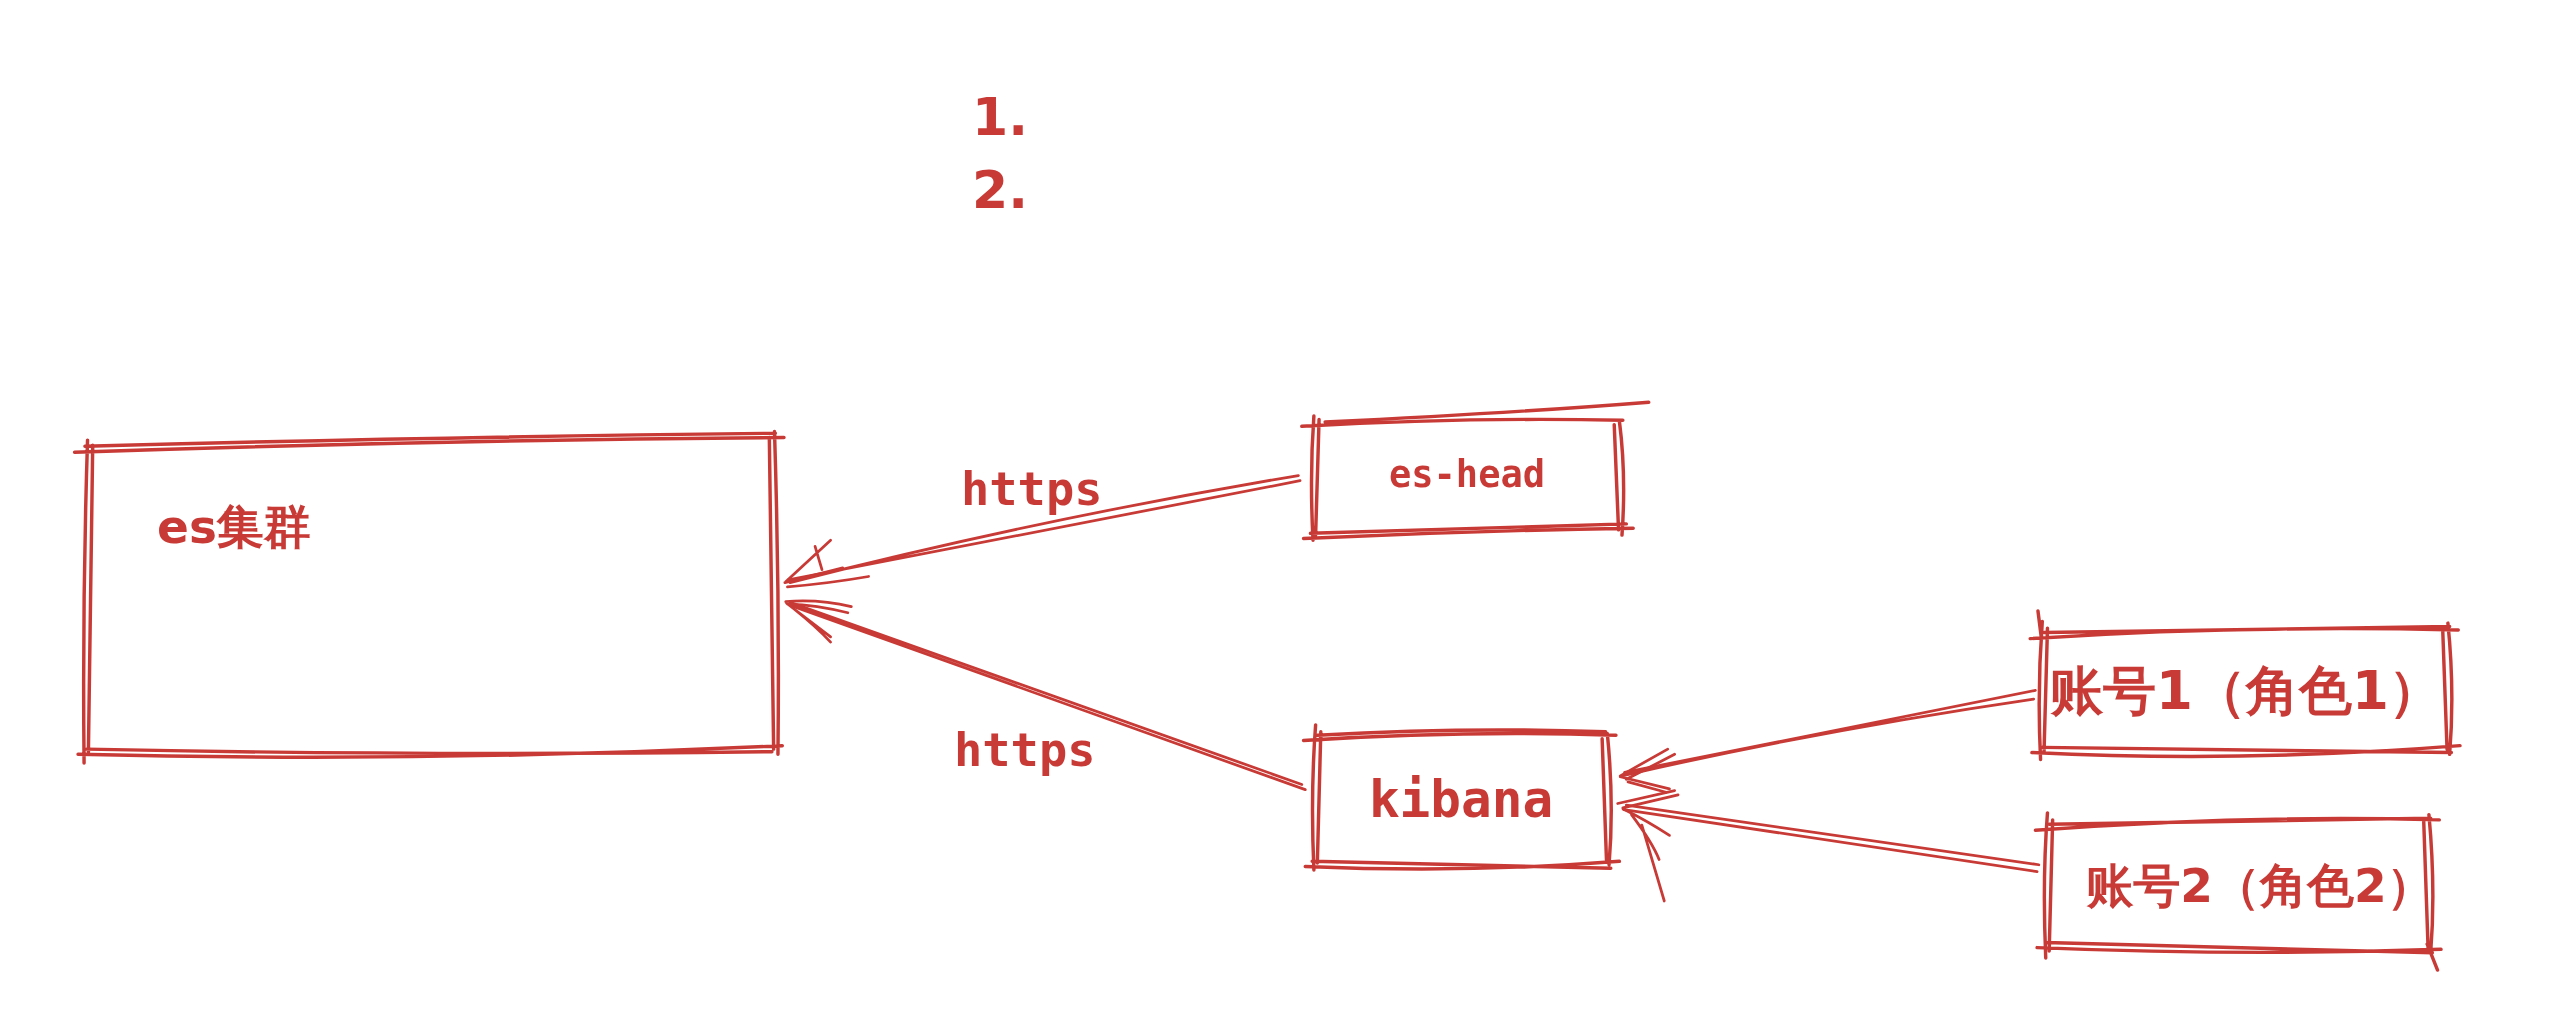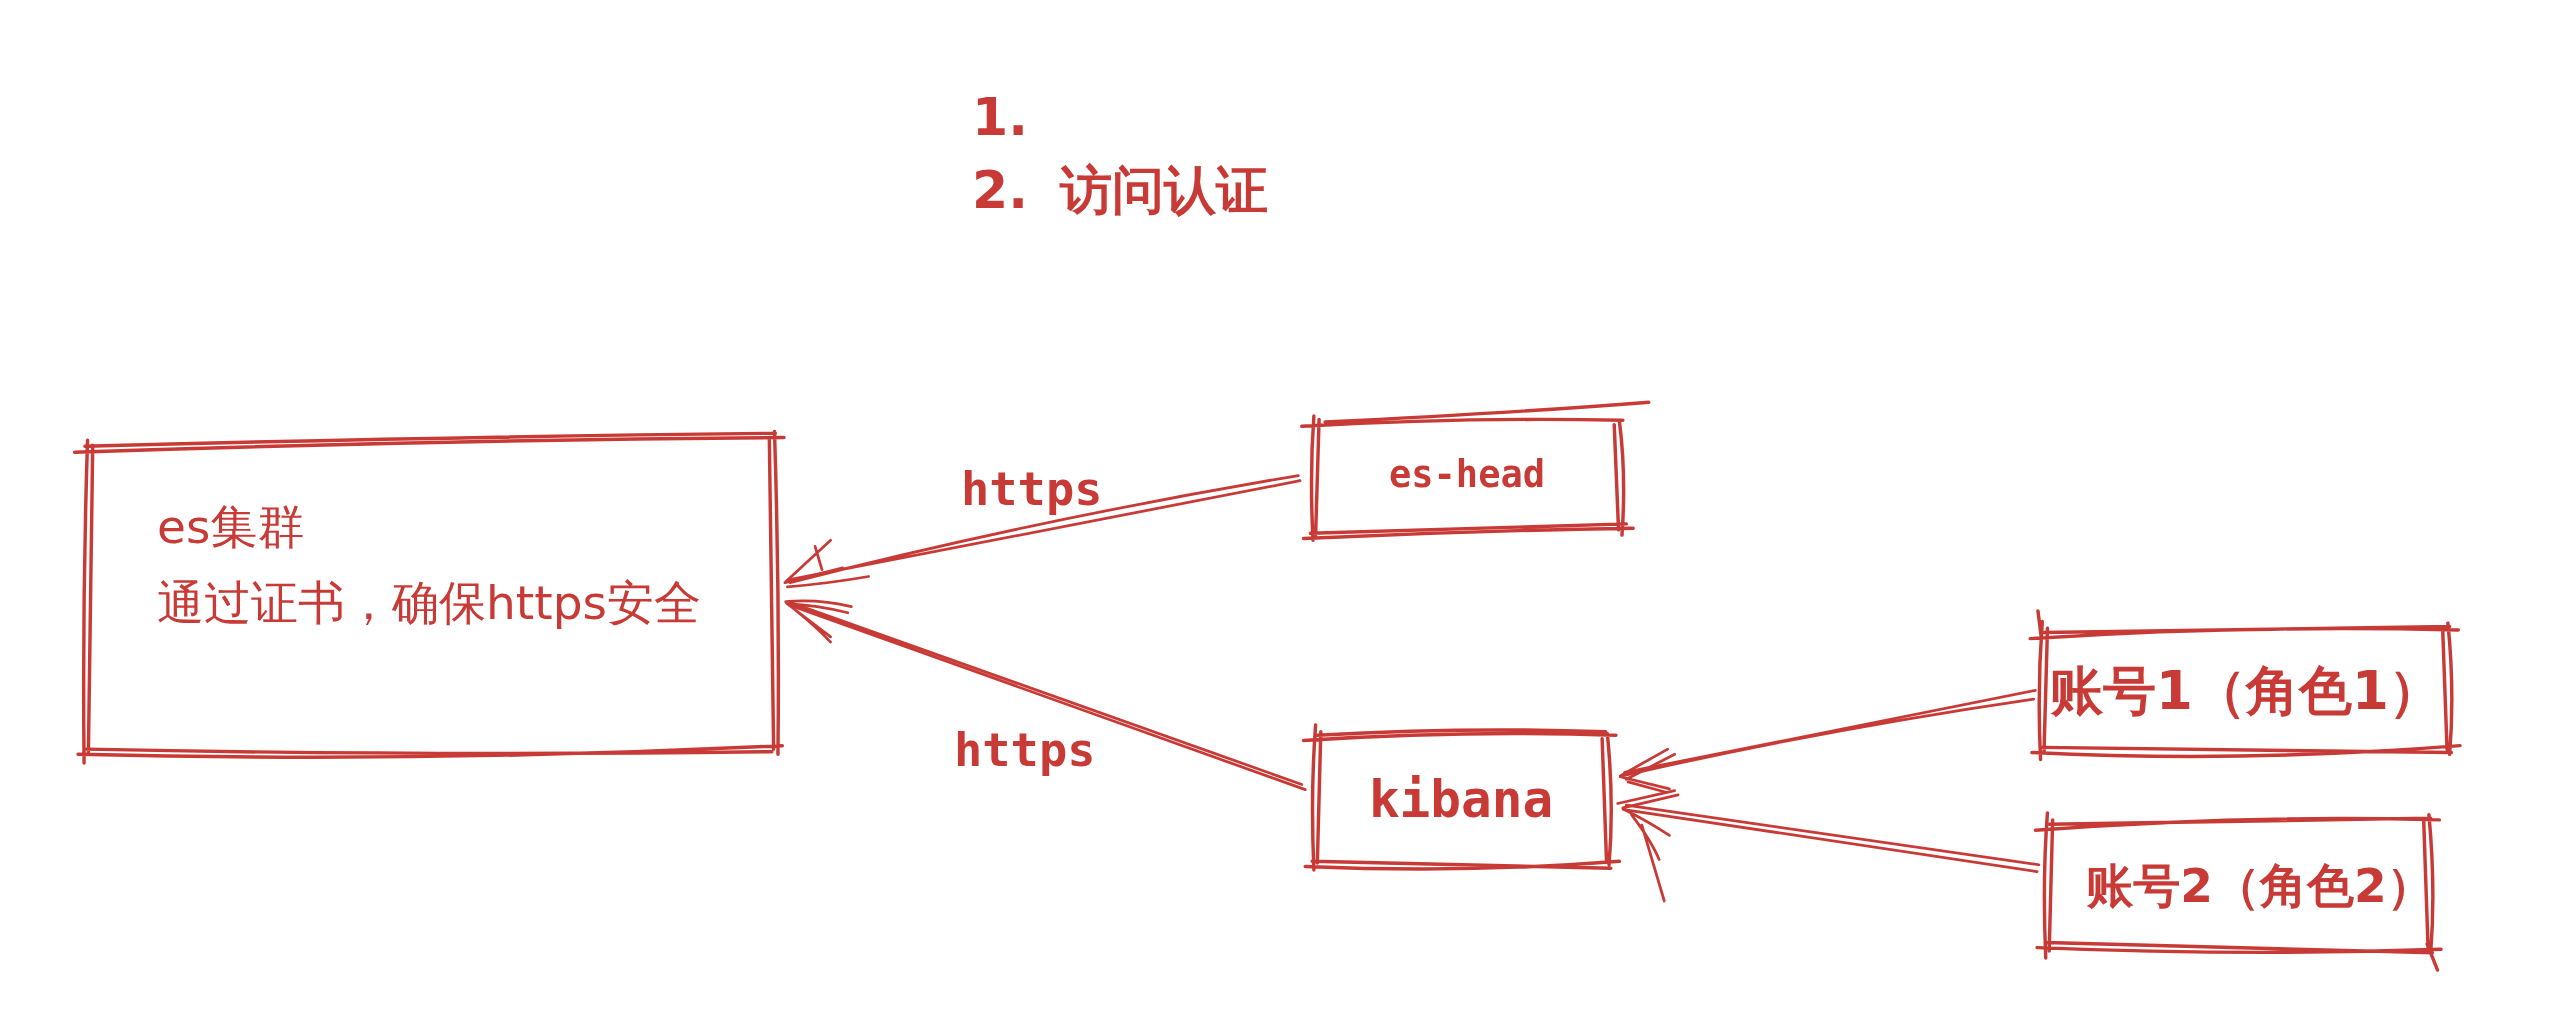--- a/index.html
+++ b/index.html
@@ -21,21 +21,21 @@
 
   .label{position:absolute;color:var(--ink);white-space:nowrap;}
   .mono{font-family:"DejaVu Sans Mono","Liberation Mono",monospace;font-weight:700;}
 
   
   .notes{position:absolute;left:972px;top:81px;font-size:52px;font-weight:700;line-height:73px;}
   .note-row{display:flex;align-items:baseline;}
   .note-num{display:inline-block;width:88px;}
 
   
-  .es-lines{position:absolute;left:157px;top:489px;font-size:47px;font-weight:400;line-height:76px;}
+  .es-lines{position:absolute;left:157px;top:489px;font-size:47px;font-weight:700;line-height:76px;}
 
   
   .node-label{display:flex;align-items:center;justify-content:center;position:absolute;}
   .eshead-label{left:1309px;top:411px;width:316px;height:126px;font-size:37px;}
   .kibana-label{left:1310px;top:732px;width:302px;height:135px;font-size:51px;}
   .acct1-label{left:2039px;top:627px;width:414px;height:129px;font-size:53px;font-weight:700;}
   .acct2-label{left:2044px;top:818px;width:432px;height:137px;font-size:47px;font-weight:700;}
 
   .https-upper{left:961px;top:461px;font-size:47px;}
   .https-lower{left:954px;top:722px;font-size:47px;}
@@ -109,27 +109,25 @@
                                    M 1902 956 L 1928 1044"></path>
     </g>
   </svg>
 
   <div class="notes">
     <div class="note-row">
       <span class="note-num">1.</span>
     </div>
     <div class="note-row">
       <span class="note-num">2.</span>
-      <span>访问认证</span>
     </div>
   </div>
 
   <div class="es-lines">
     <div>es集群</div>
-    <div>通过证书，确保https安全</div>
   </div>
 
   <div class="label node-label mono eshead-label">es-head</div>
   <div class="label node-label mono kibana-label">kibana</div>
   <div class="label node-label acct1-label">账号1（角色1）</div>
   <div class="label node-label acct2-label">账号2（角色2）</div>
 
   <div class="label mono https-upper">https</div>
   <div class="label mono https-lower">https</div>
 

